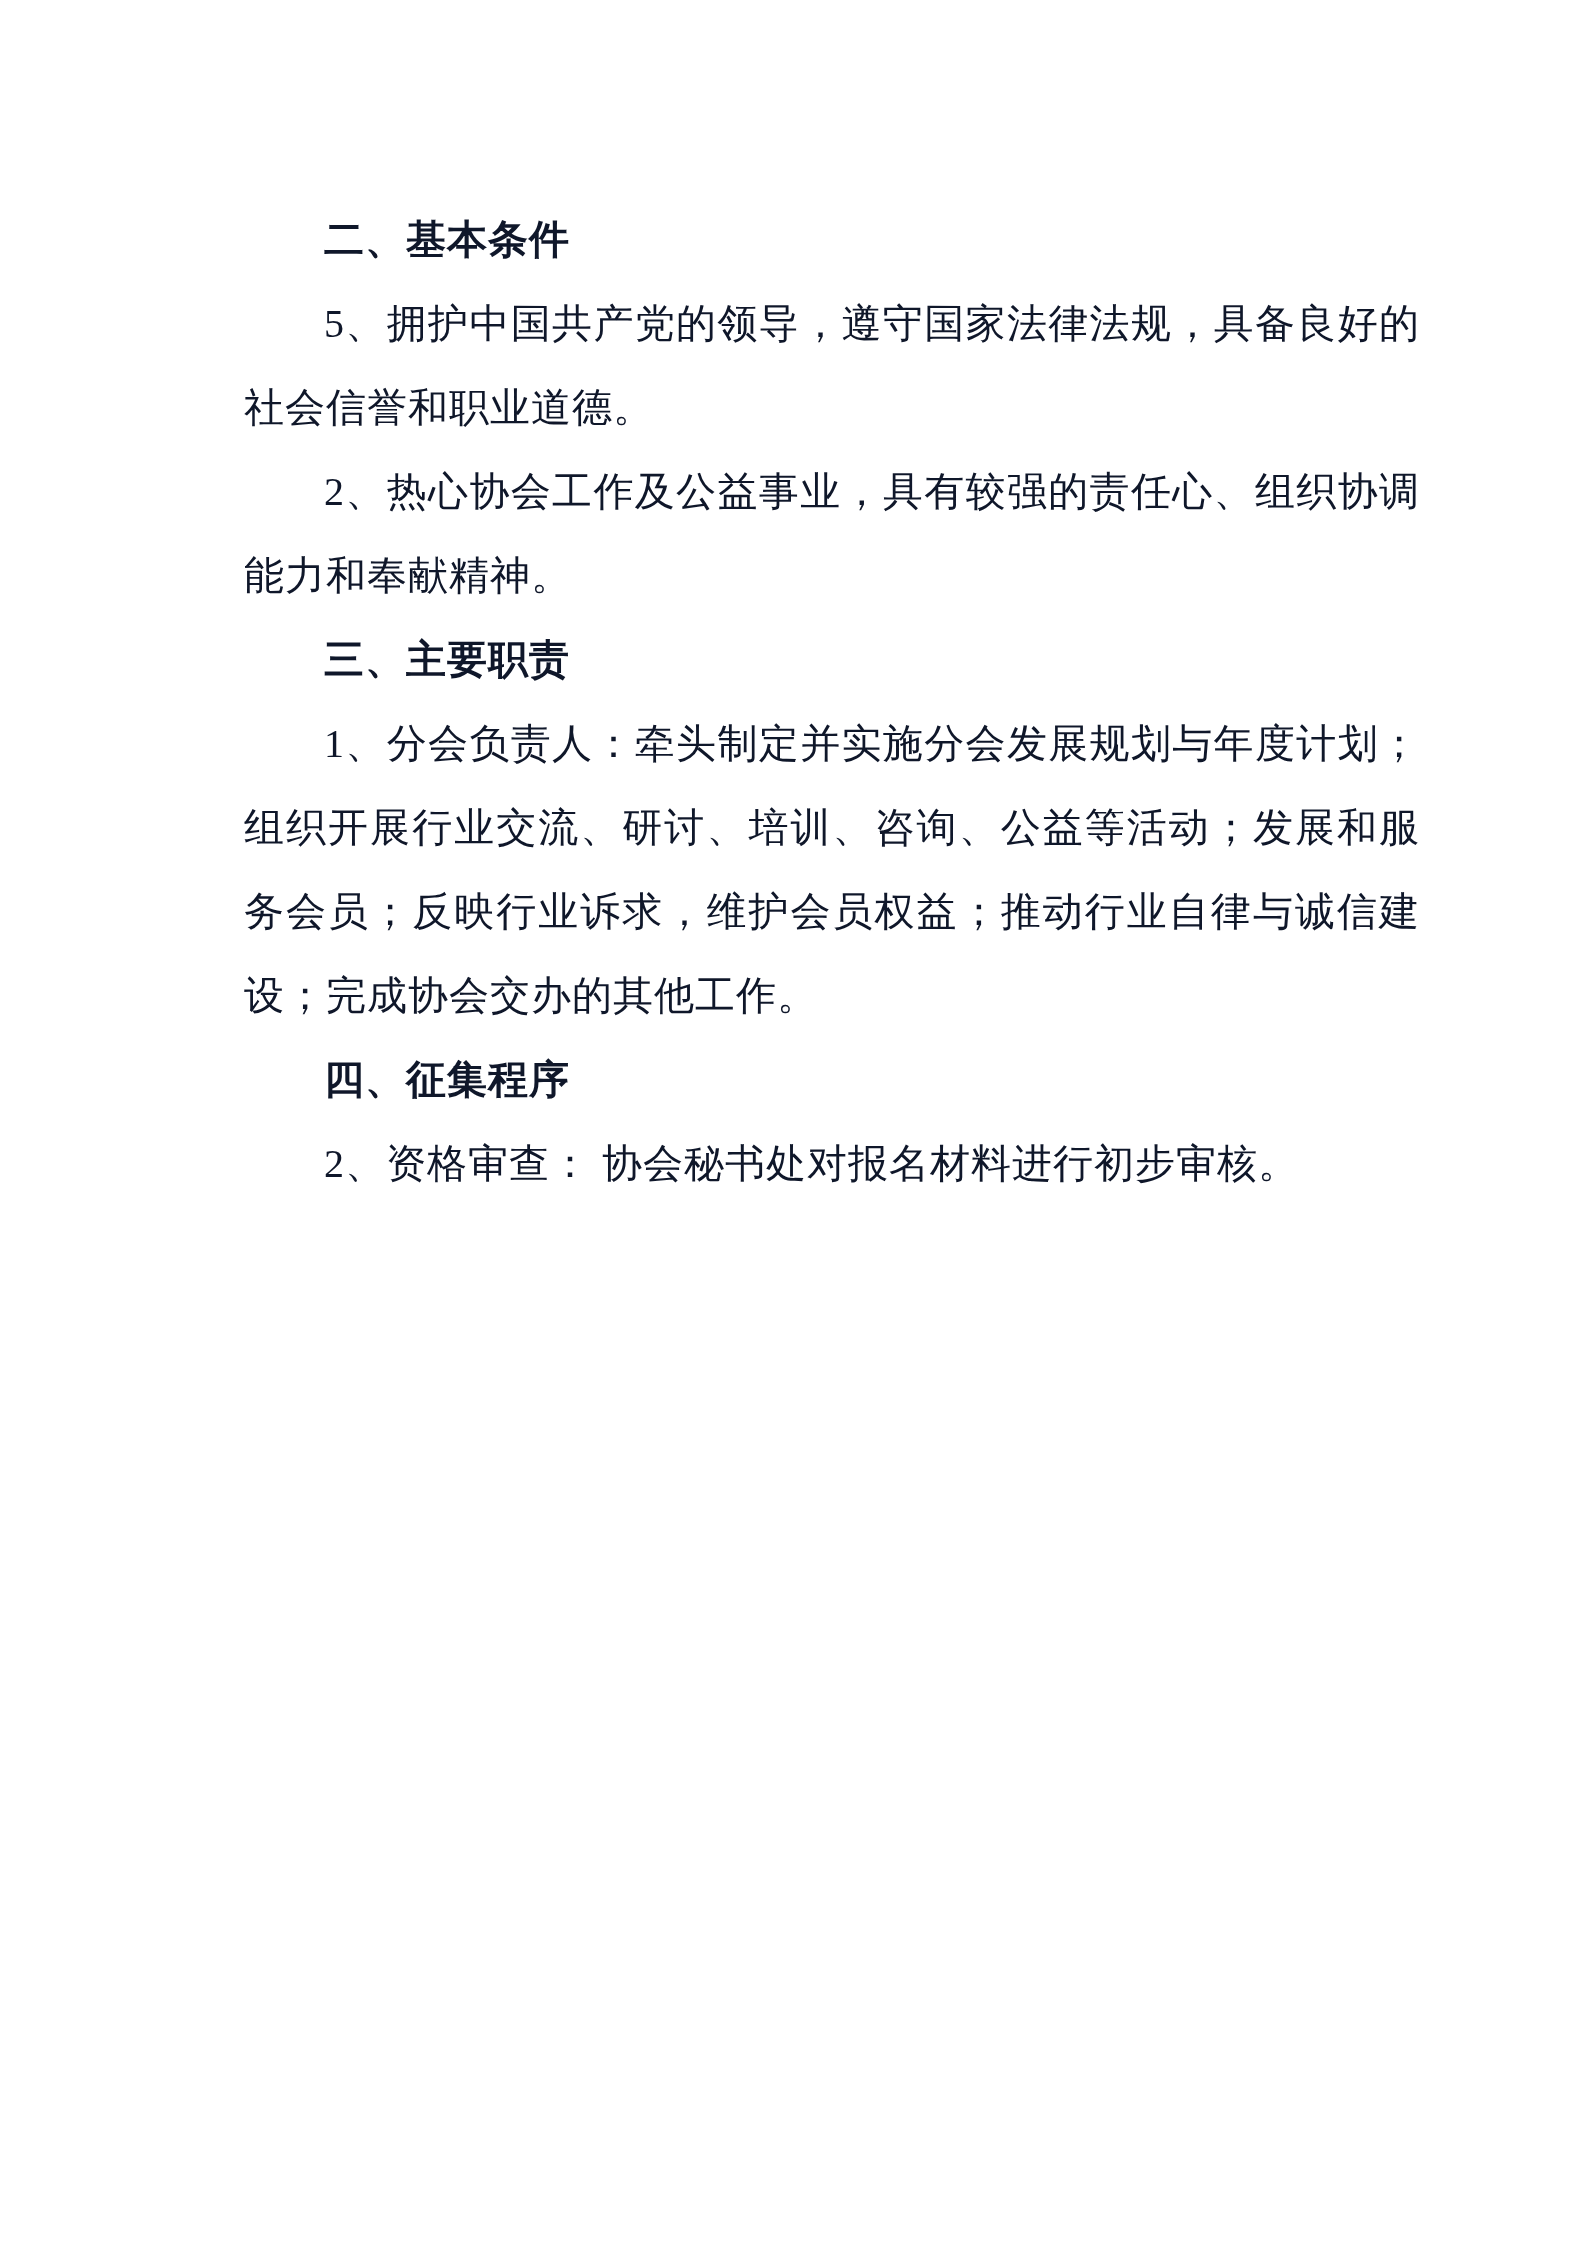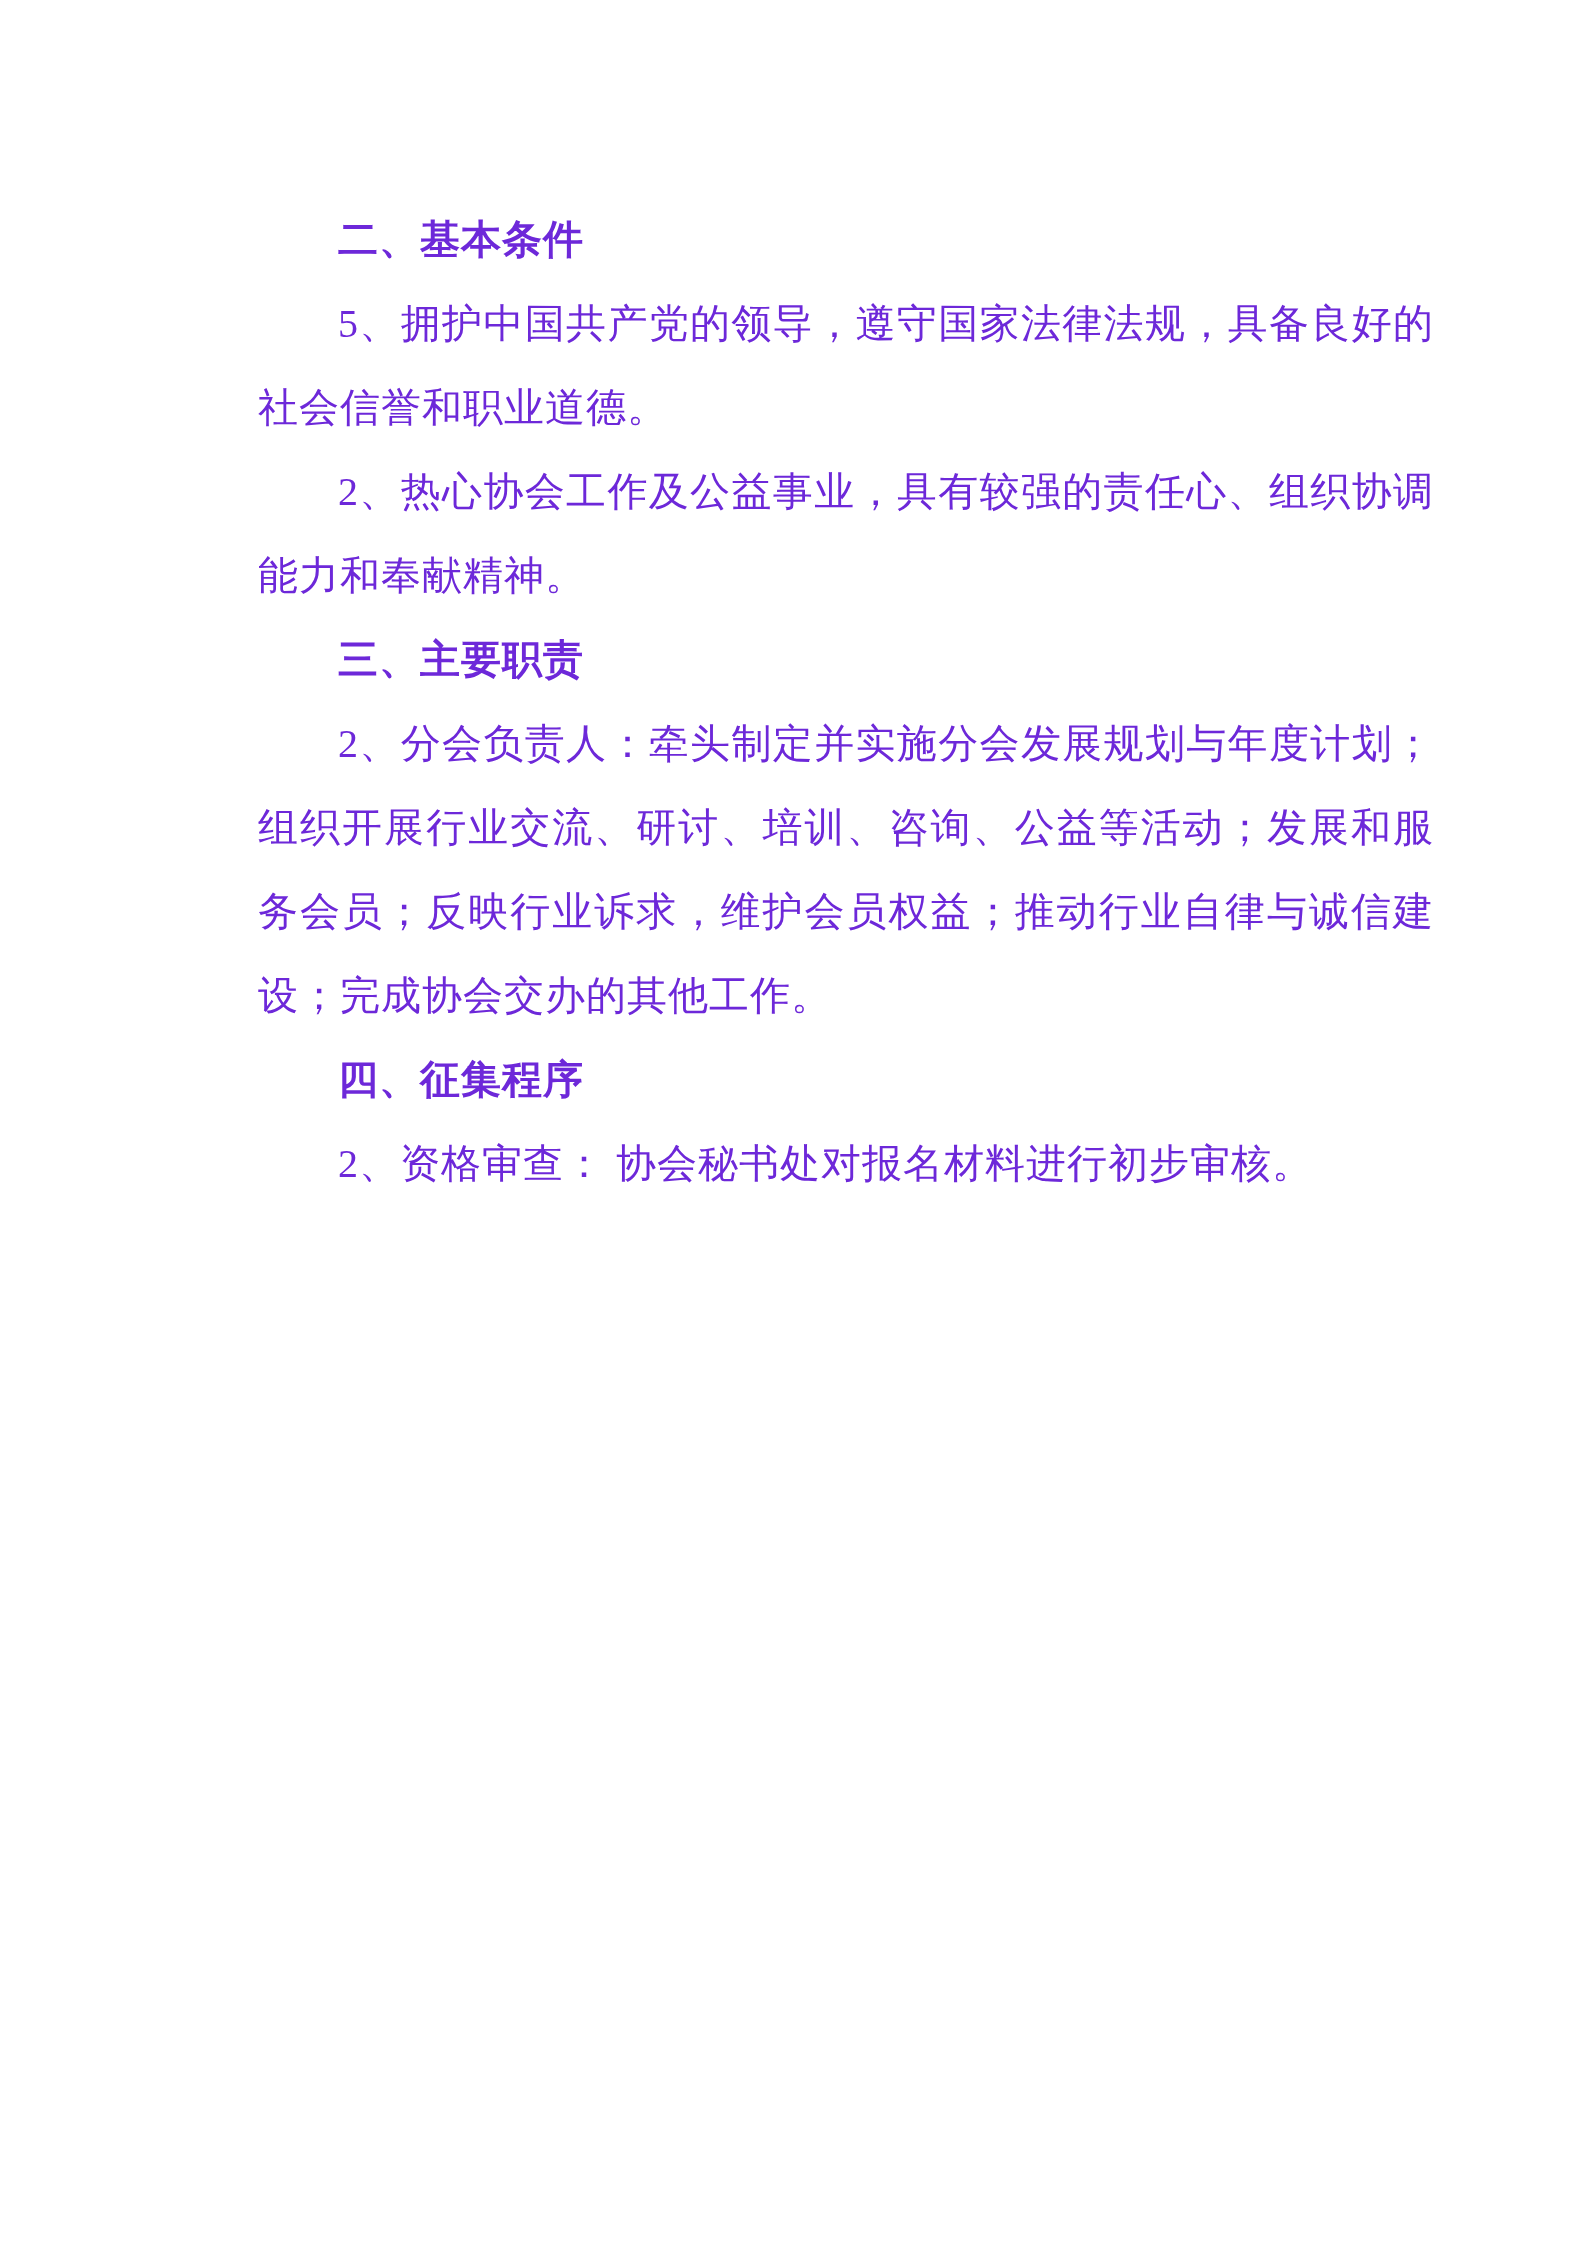--- a/index.html
+++ b/index.html
@@ -10,24 +10,24 @@
   .page {
     position: relative;
     width: 1587px;
     height: 2245px;
     background: #ffffff;
     overflow: hidden;
     font-family: "Liberation Serif", "DejaVu Serif", serif;
   }
   .content {
     position: absolute;
-    left: 258px;
+    left: 244px;
     top: 198px;
     width: 1176px;
-    color: #6d28d9;
+    color: #0f172a;
     font-size: 40px;
     line-height: 84px;
     letter-spacing: 1px;
     text-align: justify;
     text-justify: inter-ideograph;
   }
   .content p,
   .content h2 {
     margin: 0;
     padding: 0;
@@ -44,17 +44,17 @@
 </style>
 </head>
 <body>
 
 <div class="page">
   <div class="content">
       <h2>二、基本条件</h2>
       <p>5、拥护中国共产党的领导，遵守国家法律法规，具备良好的社会信誉和职业道德。</p>
       <p>2、热心协会工作及公益事业，具有较强的责任心、组织协调能力和奉献精神。</p>
       <h2>三、主要职责</h2>
-      <p>2、分会负责人：牵头制定并实施分会发展规划与年度计划；组织开展行业交流、研讨、培训、咨询、公益等活动；发展和服务会员；反映行业诉求，维护会员权益；推动行业自律与诚信建设；完成协会交办的其他工作。</p>
+      <p>1、分会负责人：牵头制定并实施分会发展规划与年度计划；组织开展行业交流、研讨、培训、咨询、公益等活动；发展和服务会员；反映行业诉求，维护会员权益；推动行业自律与诚信建设；完成协会交办的其他工作。</p>
       <h2>四、征集程序</h2>
       <p>2、资格审查： 协会秘书处对报名材料进行初步审核。</p>
     </div>
 </div>
 
 </body></html>

